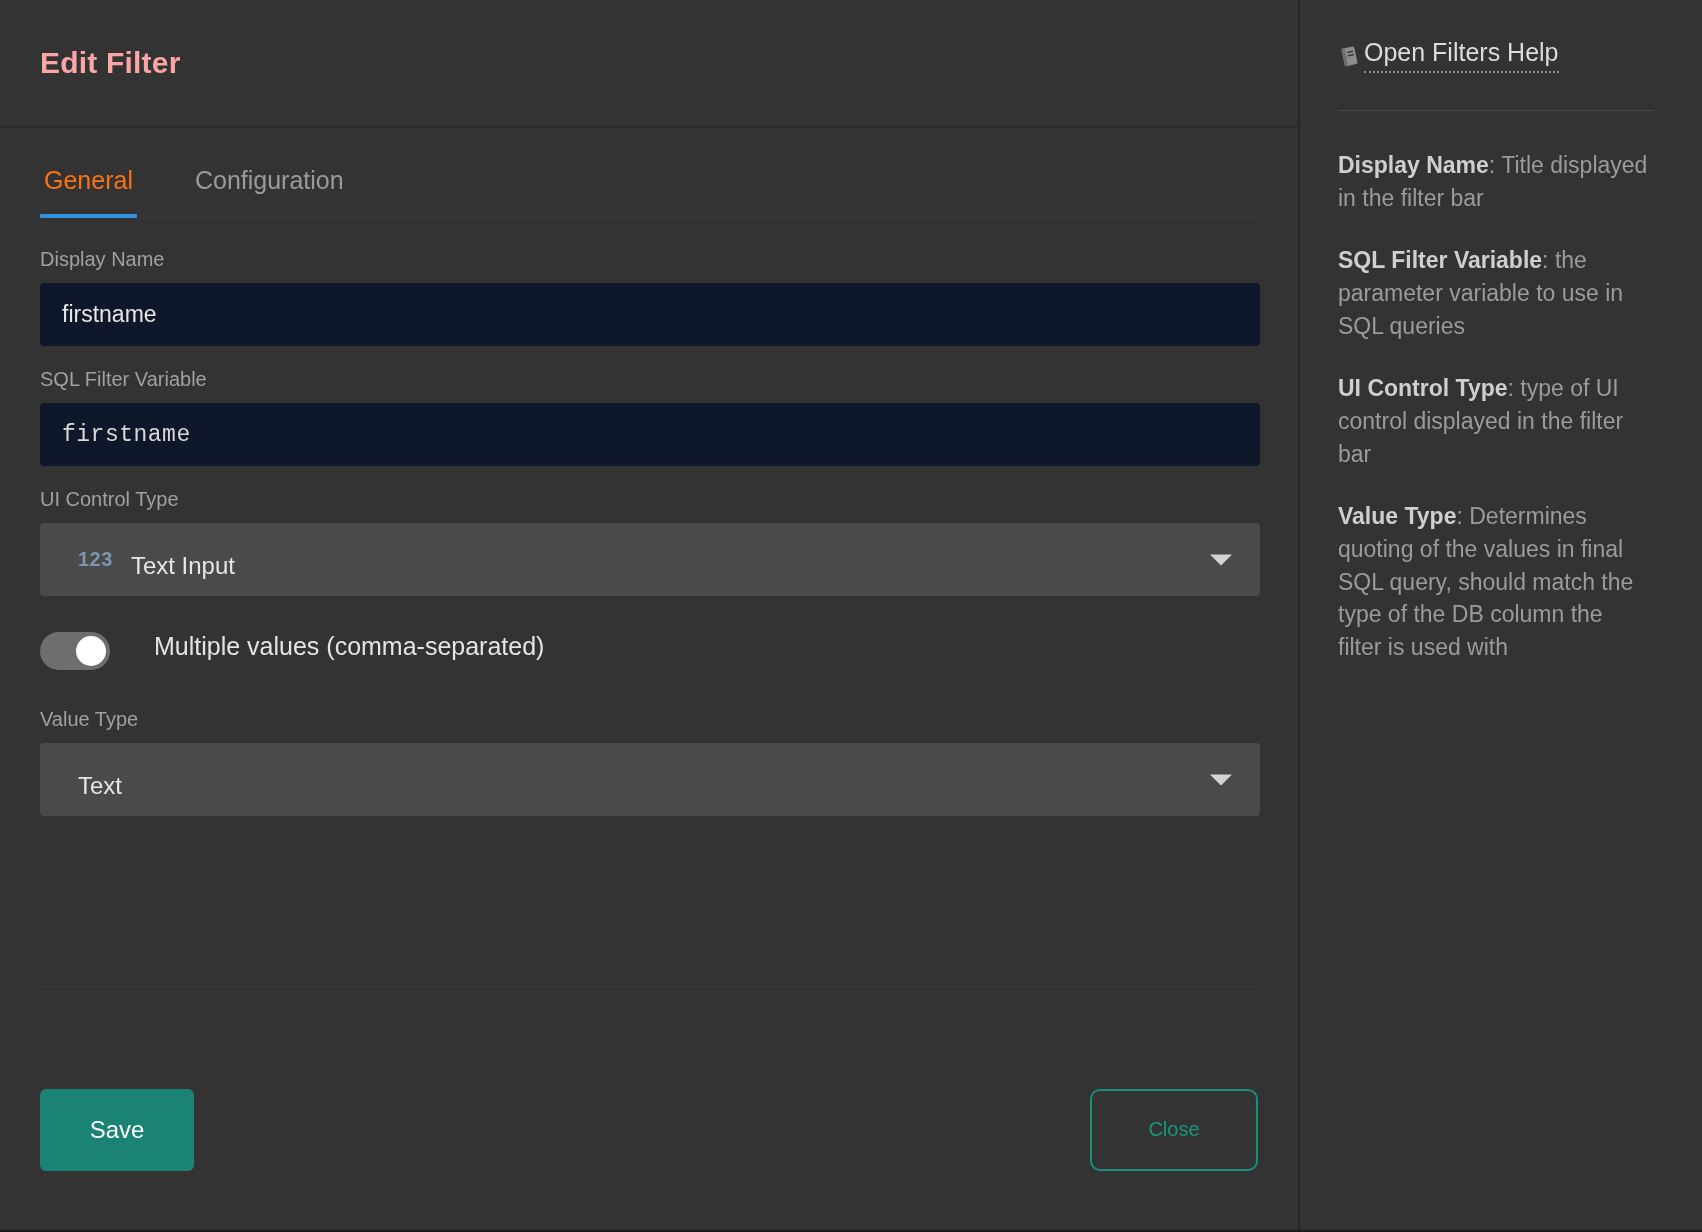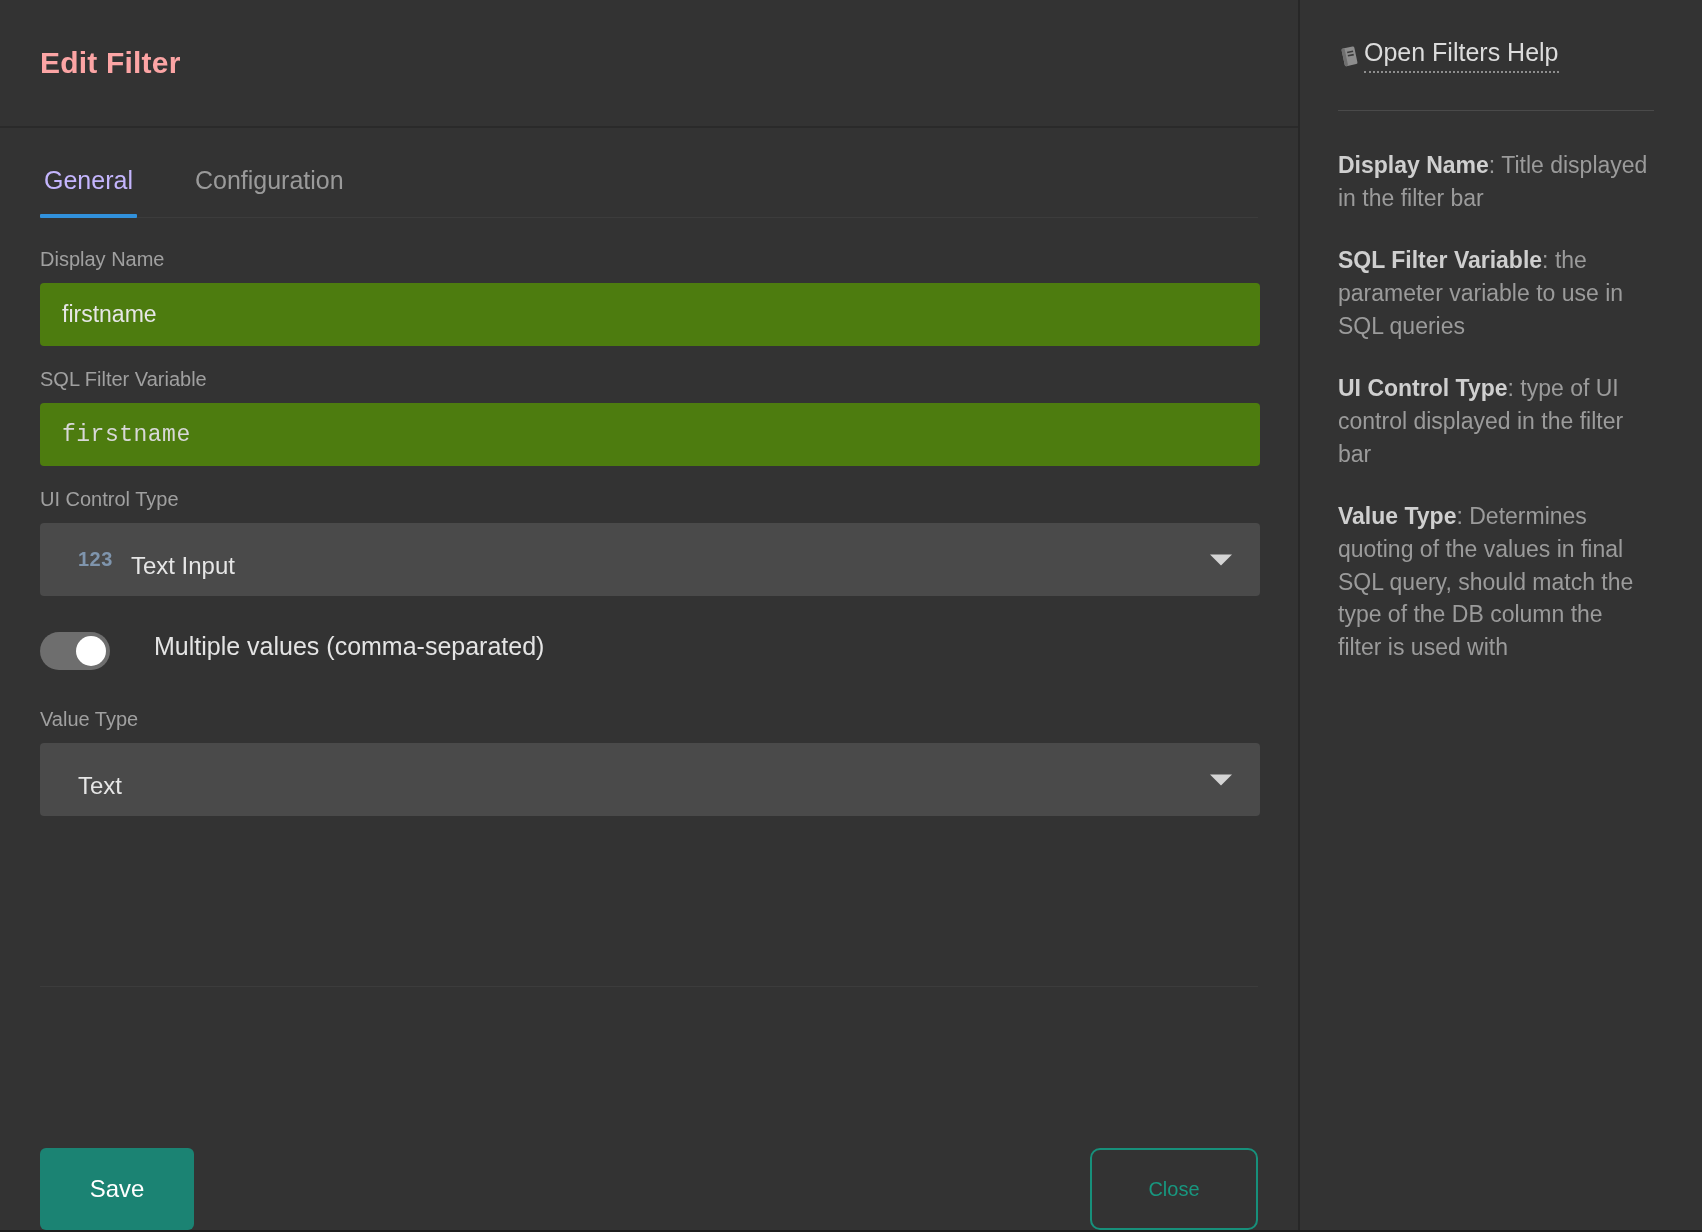--- a/index.html
+++ b/index.html
@@ -62,21 +62,21 @@
     font-size: 25px;
     color: #9a9a9a;
     padding: 0 4px 22px 4px;
     cursor: pointer;
     position: relative;
     background: none;
     border: none;
     font-family: "Liberation Sans", sans-serif;
   }
   .tab.active {
-    color: #c4b5fd;
+    color: #f97316;
   }
   .tab.active::after {
     content: "";
     position: absolute;
     left: 0;
     right: 0;
     bottom: -1px;
     height: 4px;
     background: #3191dc;
     border-radius: 1px;
@@ -96,21 +96,21 @@
     font-size: 20px;
     color: #a0a0a0;
     margin-bottom: 12px;
     font-weight: normal;
   }
 
   .text-input {
     display: block;
     width: 1220px;
     height: 63px;
-    background: #4d7c0f;
+    background: #0f172a;
     border: none;
     border-radius: 4px;
     color: #e6e6e6;
     font-size: 23px;
     padding: 0 22px;
     font-family: "Liberation Sans", sans-serif;
     outline: none;
   }
   .text-input.mono {
     font-family: "Liberation Mono", monospace;
@@ -186,21 +186,21 @@
     color: #e4e4e4;
   }
 
   .footer {
     flex: 0 0 auto;
     margin: 0 40px;
     border-top: 1px solid #3c3c3c;
     padding: 42px 0 0 0;
     height: 244px;
     display: flex;
-    align-items: flex-end;
+    align-items: center;
     justify-content: space-between;
   }
   .btn-save {
     width: 154px;
     height: 82px;
     background: #1b8373;
     color: #ffffff;
     border: none;
     border-radius: 6px;
     font-size: 24px;

